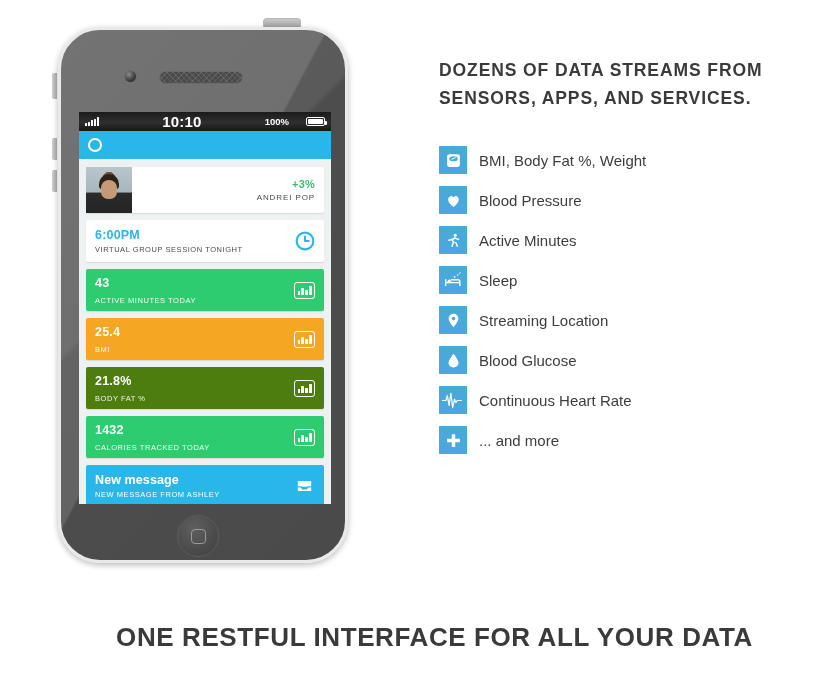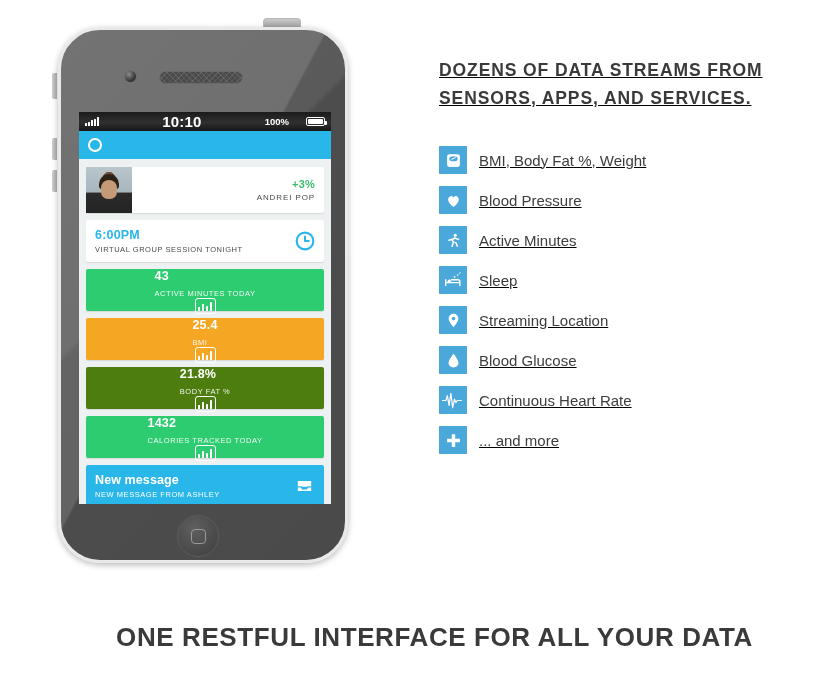--- a/index.html
+++ b/index.html
@@ -116,21 +116,21 @@
   .card-white .wtxt { flex:1; text-align: right; padding-right: 9px; }
   .pct { color: #3bbd6c; font-size: 11px; font-weight: bold; letter-spacing:.2px; }
   .uname { color: #4a4a4a; font-size: 8px; letter-spacing: .9px; margin-top: 3px; }
 
   .card-time { height: 42px; padding: 0 9px; }
   .card-time .ttxt { flex: 1; }
   .tbig { color: #29b6e8; font-size: 12.5px; font-weight: bold; letter-spacing:.2px; }
   .tsub { color: #4a4a4a; font-size: 7.5px; letter-spacing: .55px; margin-top: 3px; }
   .clock-ico { width: 20px; height: 20px; }
 
-  .card-stat { height: 42px; padding: 0 9px; color:#fff;flex-direction:column; }
+  .card-stat { height: 42px; padding: 0 9px; color:#fff; }
   .card-stat .stxt { flex: 1; }
   .sbig { font-size: 12.5px; font-weight: bold; letter-spacing:.2px; }
   .ssub { font-size: 7.5px; letter-spacing: .55px; margin-top: 6px; opacity: .92; }
   .chart-ico {
     width: 21px; height: 17px; border: 1.6px solid #fff; border-radius: 3px;
     display: flex; align-items: flex-end; justify-content: center; gap: 1.5px; padding: 2.5px;
   }
   .chart-ico b { display:block; width: 2.4px; background:#fff; border-radius:.5px; }
   .chart-ico b:nth-child(1){height:4px}.chart-ico b:nth-child(2){height:7px}
   .chart-ico b:nth-child(3){height:5px}.chart-ico b:nth-child(4){height:9px}
@@ -144,21 +144,21 @@
   .home-btn {
     position: absolute; left: 116px; top: 485px; width: 42px; height: 42px;
     border-radius: 50%;
     background: radial-gradient(circle at 40% 32%, #5f5f5f 0%, #4b4b4b 60%, #3f3f3f 100%);
     border: 1px solid #5c5c5c;
     display: flex; align-items: center; justify-content: center;
   }
   .home-sq { width: 15px; height: 15px; border: 1.5px solid #9a9a9a; border-radius: 4px; }
 
   
-  .right { position: absolute; left: 439px; top: 56px; width: 370px; text-decoration: underline; }
+  .right { position: absolute; left: 439px; top: 56px; width: 370px; }
   .headline {
     color: #3a3a3a; font-size: 17.5px; font-weight: bold;
     letter-spacing: .9px; line-height: 28px; text-transform: uppercase;
   }
   .feature-list { margin-top: 28px; }
   .feature {
     display: flex; align-items: center; height: 40px;
   }
   .fico {
     width: 28px; height: 28px; flex: 0 0 28px; background: #4aa8da;

